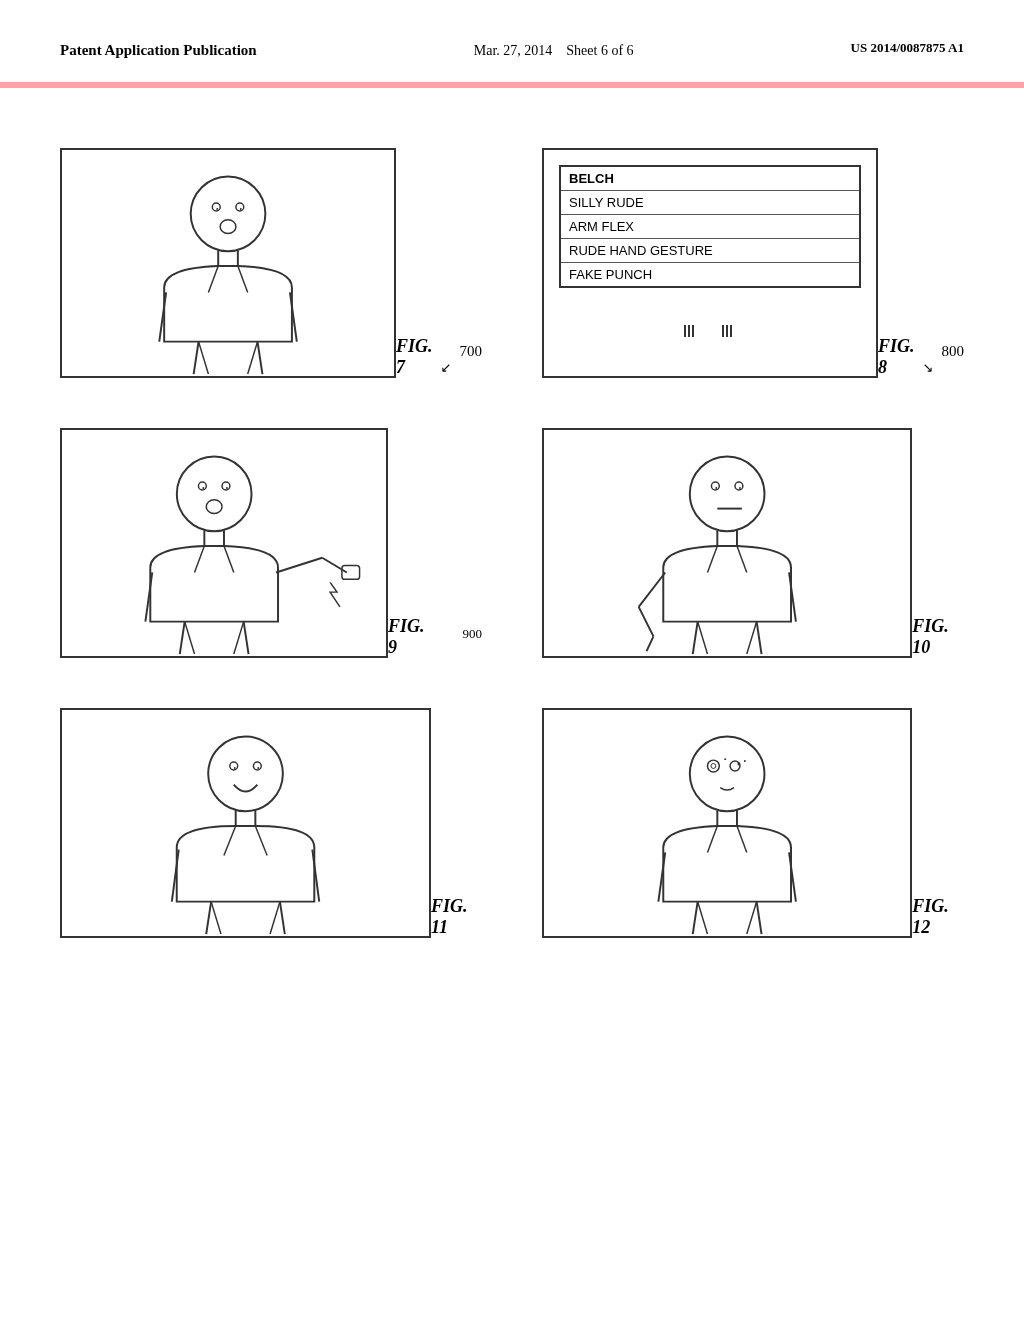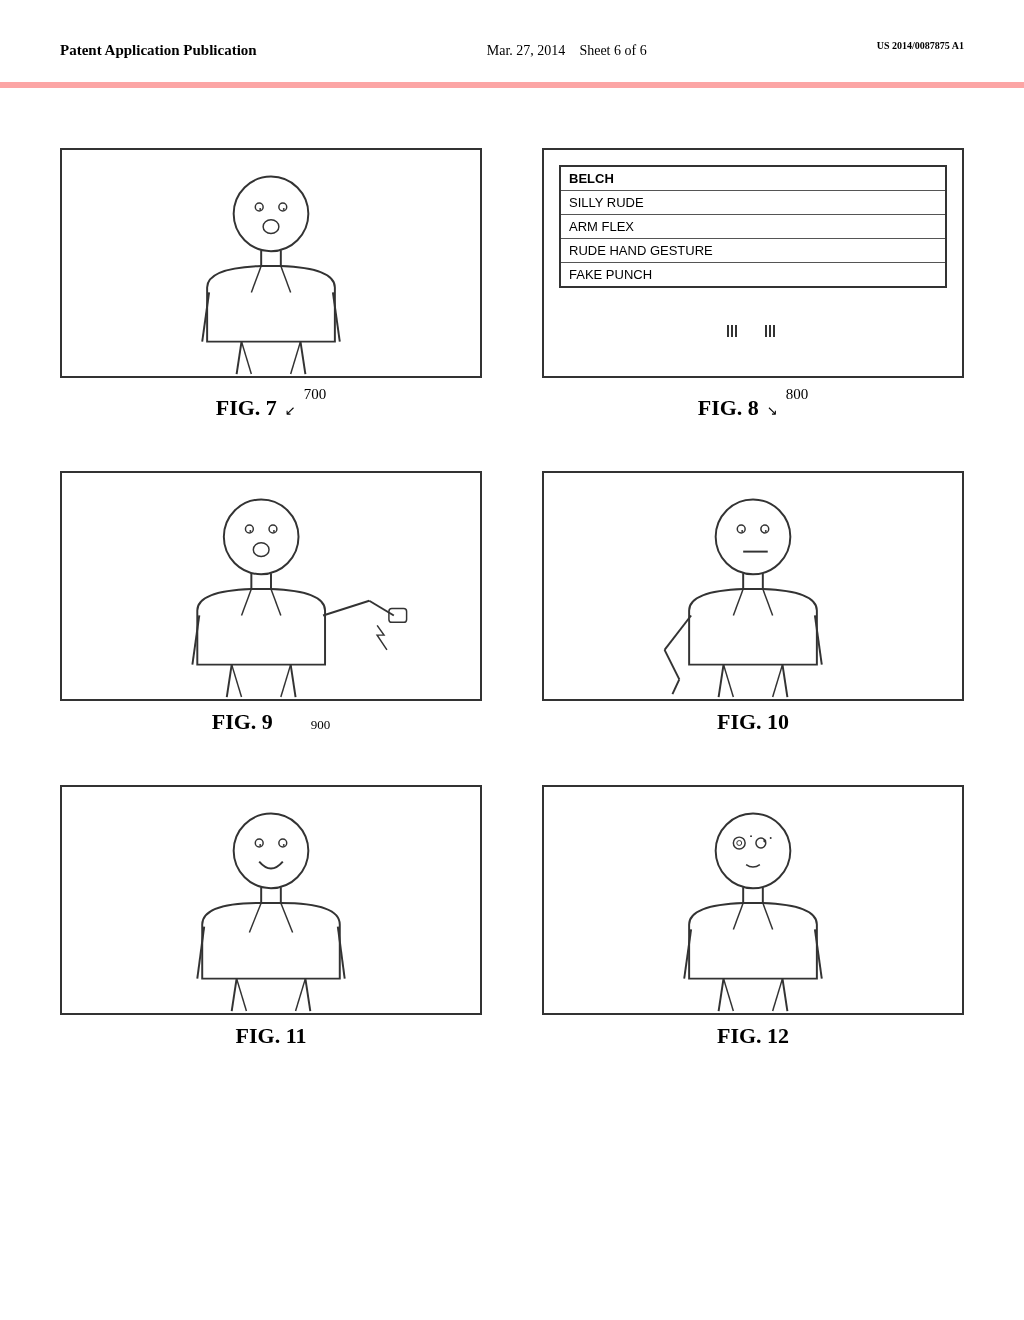--- a/index.html
+++ b/index.html
@@ -23,63 +23,64 @@
       font-size: 15px;
       font-weight: bold;
       line-height: 1.4;
     }
     .header-center {
       font-size: 14px;
       text-align: center;
       line-height: 1.6;
     }
     .header-right {
-      font-size: 10px;
+      font-size: 13px;
       font-weight: bold;
       text-align: right;
     }
 
     
     .main-content {
       padding: 40px 60px;
     }
 
     
     .figures-grid {
       display: grid;
       grid-template-columns: 1fr 1fr;
       gap: 50px 60px;
       margin-top: 20px;
     }
 
     .figure-cell {
       display: flex;
-      flex-direction: column;
-      align-items: center;
+      flex-direction: row;
+      align-items: flex-end;
     }
 
     .figure-box {
       border: 2px solid #333;
       width: 100%;
       height: 230px;
       position: relative;
       background: #fff;
       overflow: hidden;
     }
 
     .figure-label {
       display: flex;
       align-items: flex-end;
       margin-top: 8px;
       gap: 8px;
     }
 
     .fig-text {
-      font-size: 22px;
+      font-size: 18px;
       font-weight: bold;
+      font-style: italic;
     }
 
     .fig-number-label {
       font-size: 15px;
       margin-bottom: 18px;
     }
 
     
     .figure-svg {
       width: 100%;
@@ -214,21 +215,21 @@
           <path d="M258 155 L265 165 L258 165 L268 180" fill="none" stroke="#333" stroke-width="1.5"></path>
 
           <line x1="110" y1="195" x2="105" y2="228" stroke="#333" stroke-width="2"></line>
           <line x1="170" y1="195" x2="175" y2="228" stroke="#333" stroke-width="2"></line>
           <line x1="110" y1="195" x2="120" y2="228" stroke="#333" stroke-width="1.5"></line>
           <line x1="170" y1="195" x2="160" y2="228" stroke="#333" stroke-width="1.5"></line>
         </svg>
       </div>
       <div class="figure-label">
         <span class="fig-text">FIG. 9</span>
-        <span style="font-size:13px; margin-bottom:2px; margin-left:30px;">900</span>
+        <span style="font-size:13px; margin-bottom:16px; margin-left:30px;">900</span>
       </div>
     </div>
 
     <div class="figure-cell">
       <div class="figure-box">
         <svg class="figure-svg" viewBox="0 0 300 230">
 
           <circle cx="150" cy="65" r="38" fill="none" stroke="#333" stroke-width="2"></circle>
 
           <circle cx="138" cy="57" r="4" fill="none" stroke="#333" stroke-width="1.5"></circle>

